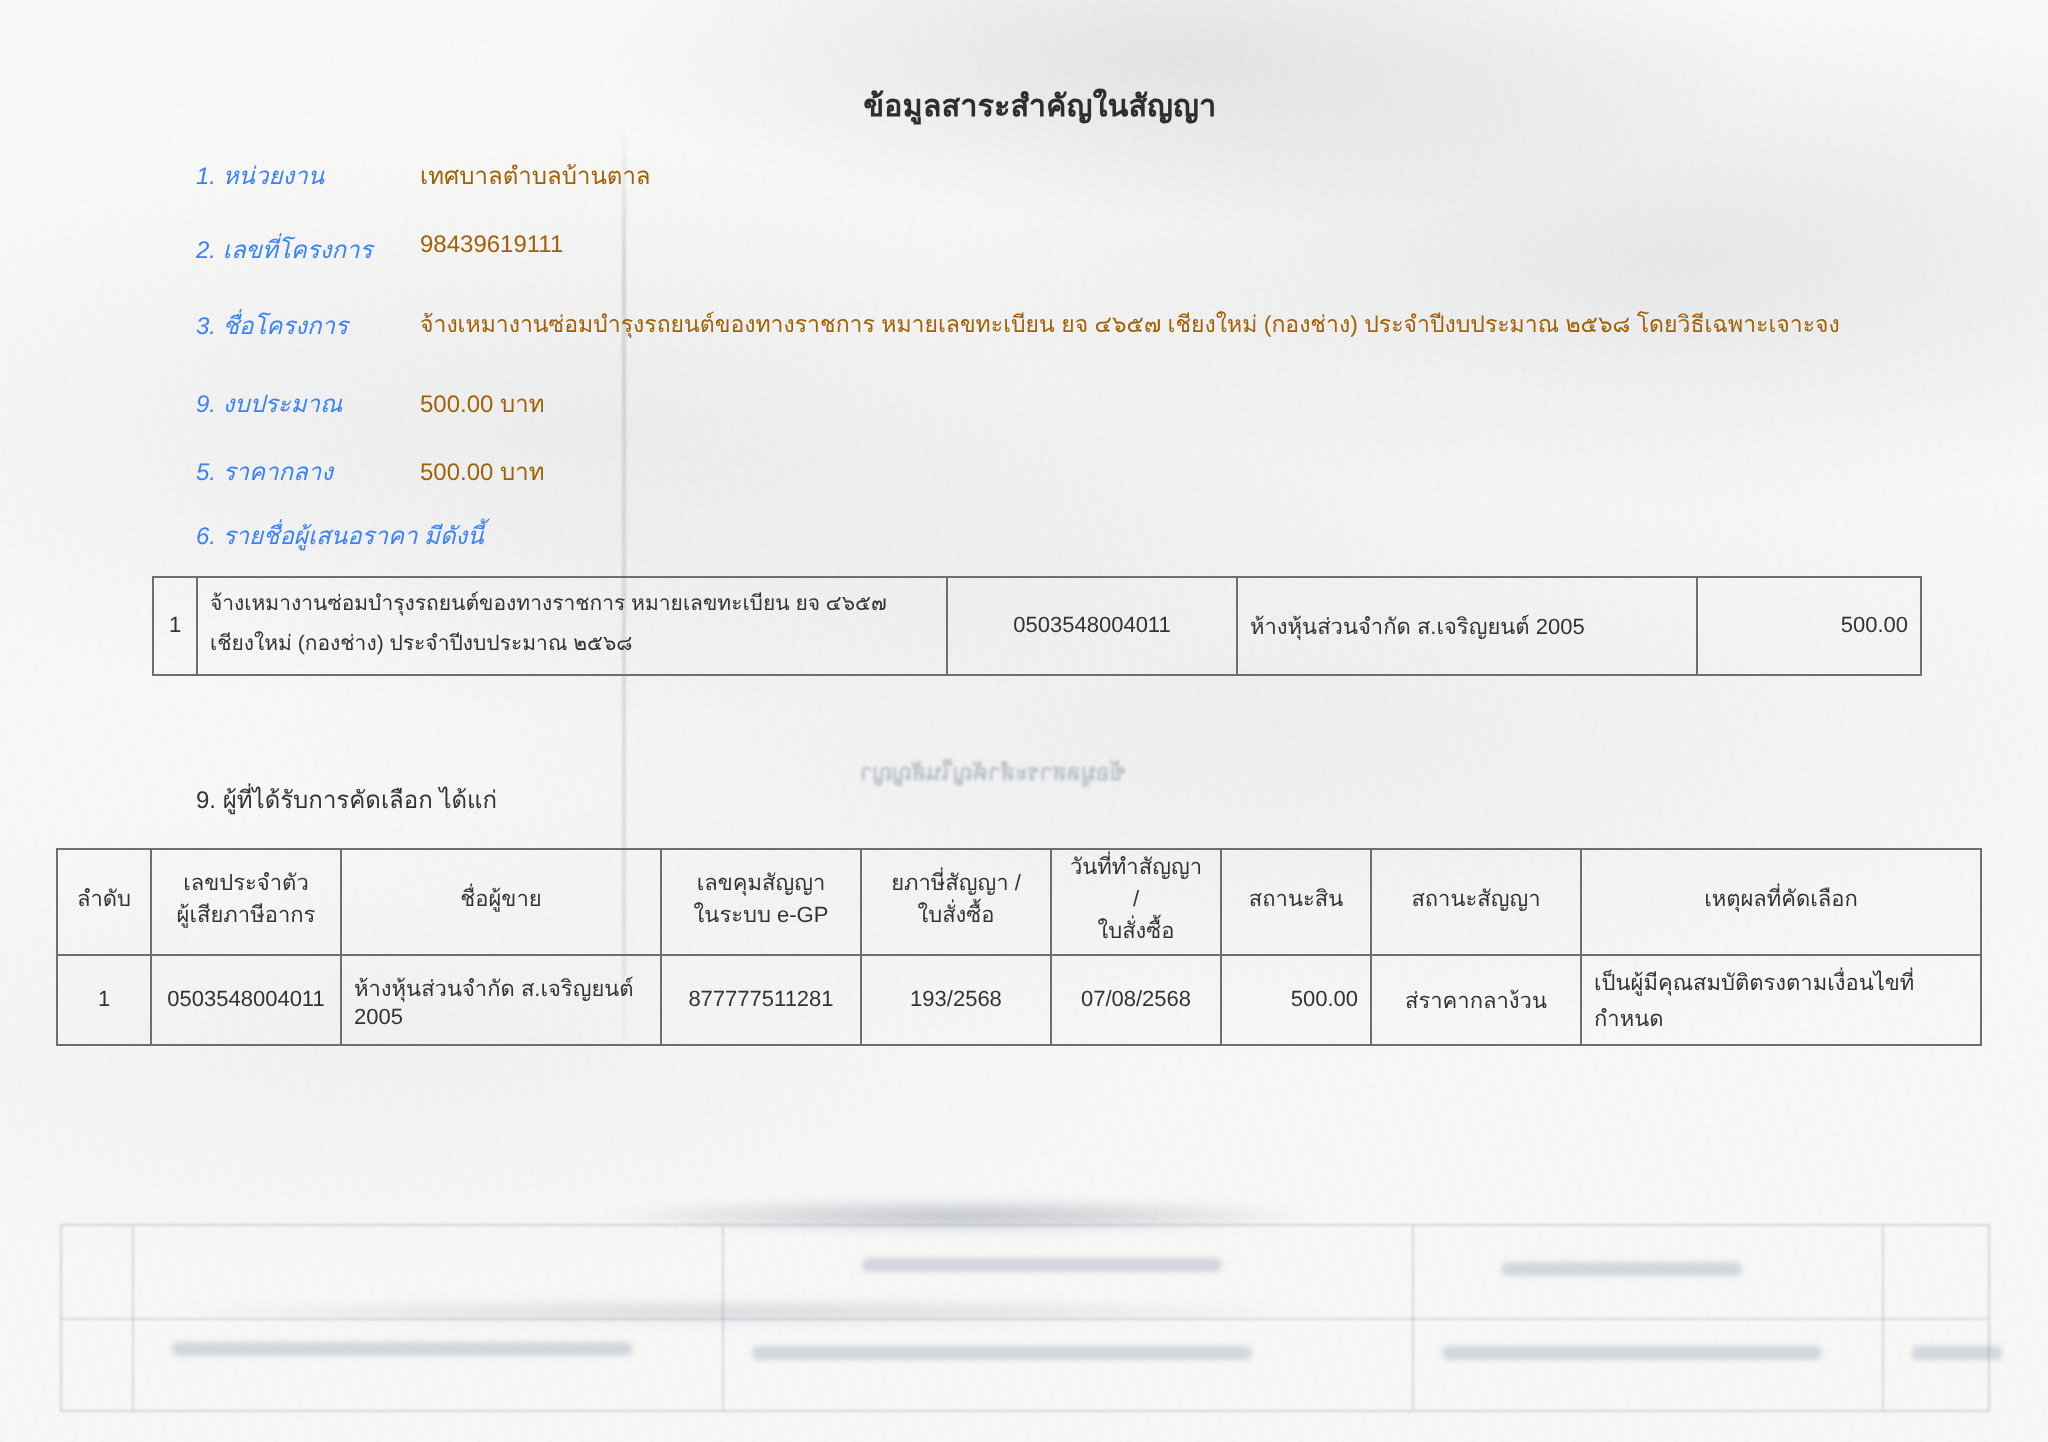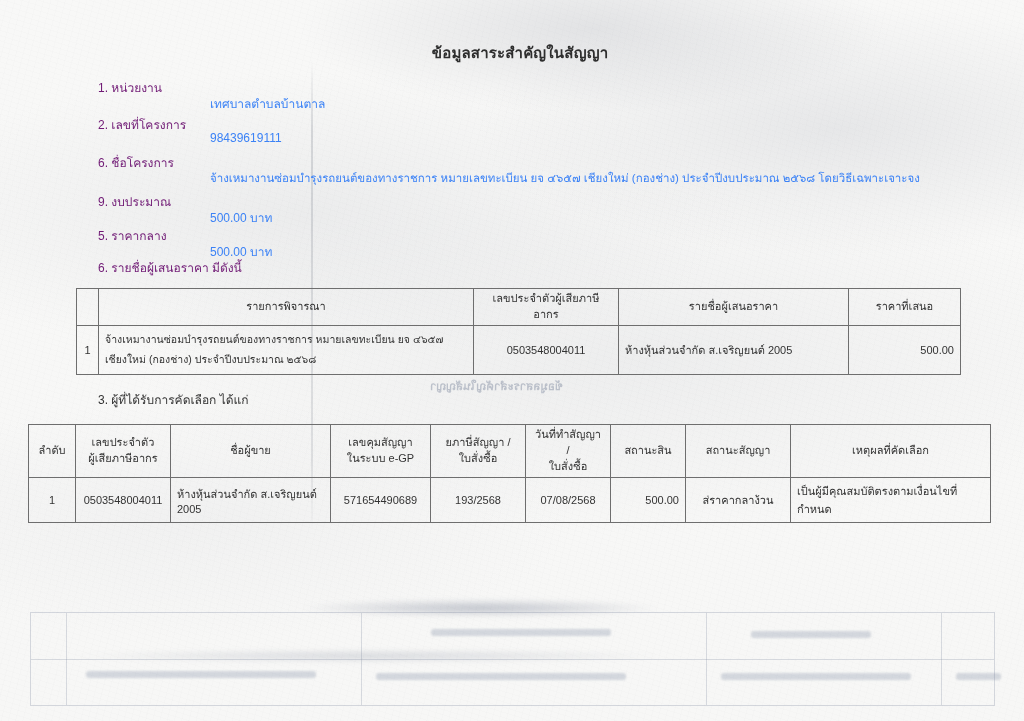--- a/index.html
+++ b/index.html
@@ -29,22 +29,22 @@
   .crease{
     position:absolute;left:311px;top:60px;width:2px;height:470px;
     background:linear-gradient(to bottom, transparent, rgba(140,145,155,0.30) 15%, rgba(140,145,155,0.22) 85%, transparent);
     filter:blur(.5px);
   }
   .title{
     position:absolute;top:41px;left:0;width:1040px;text-align:center;
     font-size:15px;font-weight:bold;color:#2e2e2e;letter-spacing:.2px;
   }
   .field{position:absolute;left:98px;font-size:12px;}
-  .field .lbl{display:inline-block;width:108px;color:#701a75;}
-  .field .val{position:absolute;left:112px;top:16px;width:760px;white-space:nowrap;color:#3b82f6;}
+  .field .lbl{display:inline-block;width:108px;color:#3b82f6;font-style:italic;}
+  .field .val{position:absolute;left:112px;top:0;width:760px;white-space:nowrap;color:#a16207;}
   .f1{top:78px}.f2{top:115px}.f3{top:153px}.f3 .val{font-size:11.5px}
   .f4{top:192px}.f5{top:226px}.f6{top:258px}
 
   table{border-collapse:collapse;table-layout:fixed;position:absolute;background:transparent;}
   td,th{border:1px solid #6e6e6e;font-weight:normal;font-size:11px;color:#333;
         padding:2px 6px;overflow:hidden;}
   th{white-space:pre-line;line-height:1.45;text-align:center;vertical-align:middle;}
   .t1{left:76px;top:288px;width:884px;}
   .t1 th{height:32px;}
   .t1 td{height:44px;}
@@ -80,21 +80,21 @@
 
 <div class="field f1">
   <span class="lbl">1. หน่วยงาน</span>
   <span class="val">เทศบาลตำบลบ้านตาล</span>
 </div>
 <div class="field f2">
   <span class="lbl">2. เลขที่โครงการ</span>
   <span class="val">98439619111</span>
 </div>
 <div class="field f3">
-  <span class="lbl">6. ชื่อโครงการ</span>
+  <span class="lbl">3. ชื่อโครงการ</span>
   <span class="val">จ้างเหมางานซ่อมบำรุงรถยนต์ของทางราชการ หมายเลขทะเบียน ยจ ๔๖๕๗ เชียงใหม่ (กองช่าง) ประจำปีงบประมาณ ๒๕๖๘ โดยวิธีเฉพาะเจาะจง</span>
 </div>
 <div class="field f4">
   <span class="lbl">9. งบประมาณ</span>
   <span class="val">500.00 บาท</span>
 </div>
 <div class="field f5">
   <span class="lbl">5. ราคากลาง</span>
   <span class="val">500.00 บาท</span>
 </div>
@@ -104,38 +104,31 @@
 
 <table class="t1">
   <colgroup>
       <col style="width:22px">
       <col style="width:375px">
       <col style="width:145px">
       <col style="width:230px">
       <col style="width:112px">
     </colgroup>
   <tbody>
-      <tr>
-    <th></th>
-    <th>รายการพิจารณา</th>
-    <th>เลขประจำตัวผู้เสียภาษีอากร</th>
-    <th>รายชื่อผู้เสนอราคา</th>
-    <th>ราคาที่เสนอ</th>
-  </tr>
   <tr>
     <td class="ac">1</td>
     <td class="al item-cell">จ้างเหมางานซ่อมบำรุงรถยนต์ของทางราชการ หมายเลขทะเบียน ยจ ๔๖๕๗ เชียงใหม่ (กองช่าง) ประจำปีงบประมาณ ๒๕๖๘</td>
     <td class="ac">0503548004011</td>
     <td class="al">ห้างหุ้นส่วนจำกัด ส.เจริญยนต์ 2005</td>
     <td class="ar">500.00</td>
   </tr>
 </tbody>
   </table>
 
-<div class="sec7">3. ผู้ที่ได้รับการคัดเลือก ได้แก่</div>
+<div class="sec7">9. ผู้ที่ได้รับการคัดเลือก ได้แก่</div>
 <div class="ghost ghost-title">ข้อมูลสาระสำคัญในสัญญา</div>
 
 <table class="t2">
   <colgroup>
       <col style="width:47px">
       <col style="width:95px">
       <col style="width:160px">
       <col style="width:100px">
       <col style="width:95px">
       <col style="width:85px">
@@ -156,21 +149,21 @@
     <th>วันที่ทำสัญญา /
 ใบสั่งซื้อ</th>
     <th>สถานะสิน</th>
     <th>สถานะสัญญา</th>
     <th>เหตุผลที่คัดเลือก</th>
   </tr>
   <tr>
     <td class="ac">1</td>
     <td class="ac">0503548004011</td>
     <td class="al">ห้างหุ้นส่วนจำกัด ส.เจริญยนต์ 2005</td>
-    <td class="ac">571654490689</td>
+    <td class="ac">877777511281</td>
     <td class="ac">193/2568</td>
     <td class="ac">07/08/2568</td>
     <td class="ar">500.00</td>
     <td class="ac">ส่ราคากลาง้วน</td>
     <td class="al">เป็นผู้มีคุณสมบัติตรงตามเงื่อนไขที่กำหนด</td>
   </tr>
 </tbody>
   </table>
 
 <div class="gsmudge"></div>

